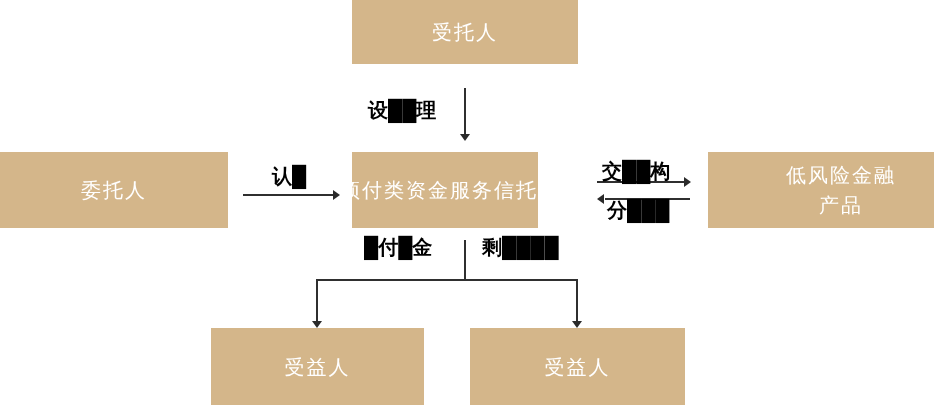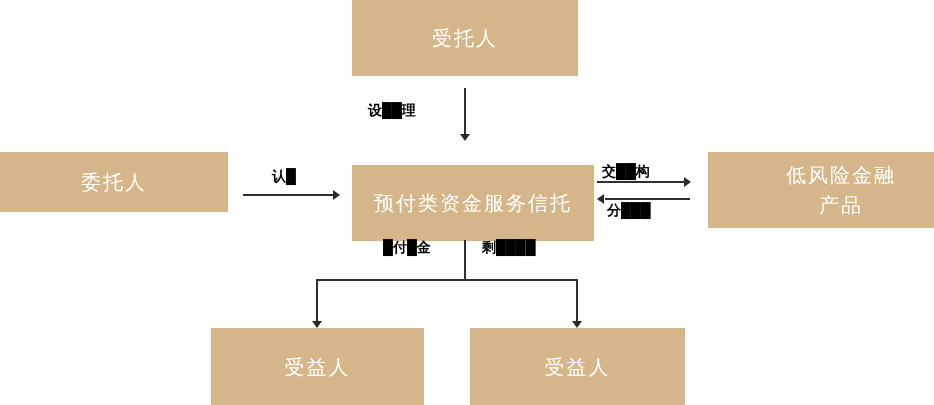--- a/index.html
+++ b/index.html
@@ -19,23 +19,23 @@
     display: flex;
     flex-direction: column;
     justify-content: center;
     align-items: center;
     text-align: center;
     font-size: 20px;
     letter-spacing: 2px;
     font-weight: 400;
   }
   .node .nline { line-height: 30px; white-space: nowrap; }
-  .n-trustee   { left: 352px; top: 0;     width: 226px; height: 76px; }
-  .n-principal { left: 0;     top: 152px; width: 228px; height: 60px; }
-  .n-trust     { left: 352px; top: 165px; width: 242px; height: 76px; }
+  .n-trustee   { left: 352px; top: 0;     width: 226px; height: 64px; }
+  .n-principal { left: 0;     top: 152px; width: 228px; height: 76px; }
+  .n-trust     { left: 352px; top: 152px; width: 186px; height: 76px; align-items: flex-end; }
   .n-products  { left: 708px; top: 152px; width: 266px; height: 76px; }
   .n-ben1      { left: 211px; top: 328px; width: 213px; height: 77px; }
   .n-ben2      { left: 470px; top: 328px; width: 215px; height: 77px; }
   
   .line { position: absolute; background: #2f2f2f; }
   .l-top-v       { left: 464px; top: 88px;  width: 2px;   height: 46px; }
   .l-left-h      { left: 243px; top: 194px; width: 90px;  height: 2px; }
   .l-right-top   { left: 597px; top: 181px; width: 87px;  height: 2px; }
   .l-right-bot   { left: 605px; top: 198px; width: 85px;  height: 2px; }
   .l-mid-v       { left: 464px; top: 240px; width: 2px;   height: 40px; }
@@ -51,29 +51,29 @@
   .a-left-arrow { left: 333px; top: 190px; }
   .a-right-top  { left: 684px; top: 177px; }
   .a-right-bot  { left: 597px; top: 194px; }
   .a-drop-left  { left: 312px; top: 321px; }
   .a-drop-right { left: 572px; top: 321px; }
   
   .elabel {
     position: absolute;
     color: #000000;
     font-weight: 700;
-    font-size: 14px;
+    font-size: 20px;
     line-height: 15px;
     white-space: nowrap;
   }
   .e-manage     { left: 368px; top: 103px; }
   .e-subscribe  { left: 272px; top: 169px; }
   .e-invest     { left: 602px; top: 164px; }
   .e-distribute { left: 607px; top: 203px; }
-  .e-redeem     { left: 383px; top: 240px; }
+  .e-redeem     { left: 364px; top: 240px; }
   .e-surplus    { left: 482px; top: 240px; }
 </style>
 </head>
 <body>
 
 <div class="canvas">
 
   <div class="node n-trustee">
     <div class="nline">受托人</div>
   </div>

